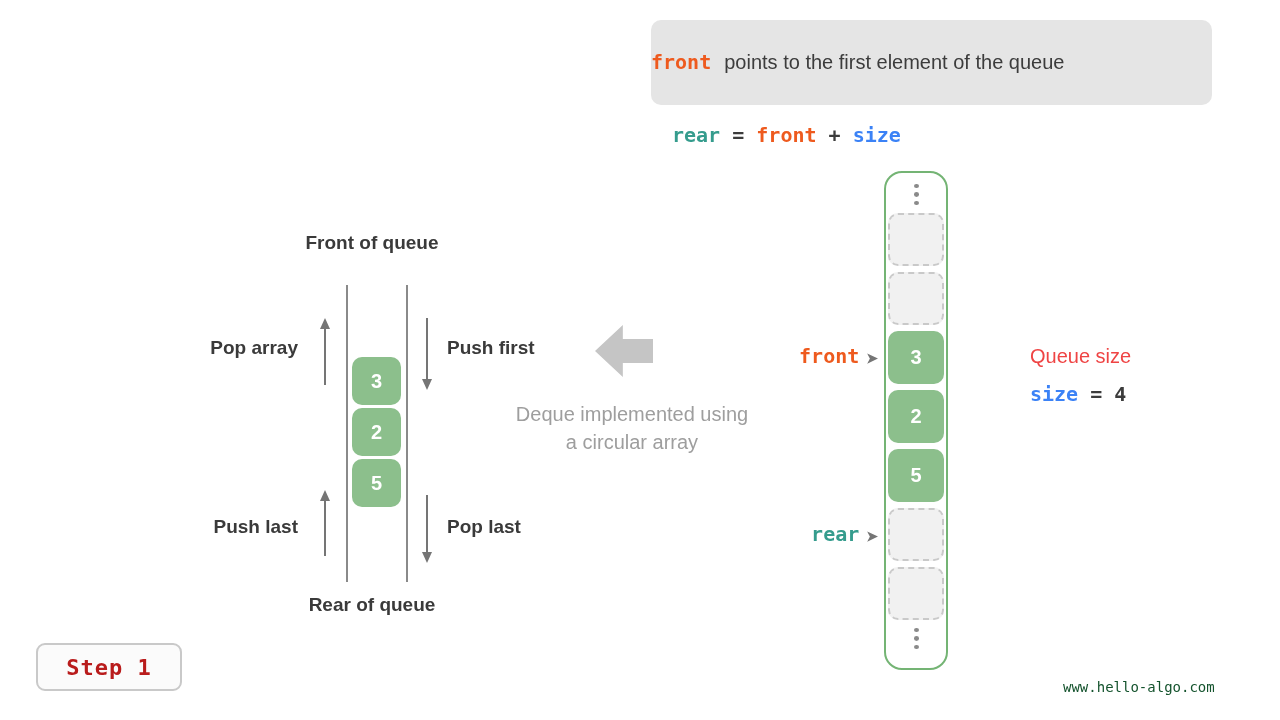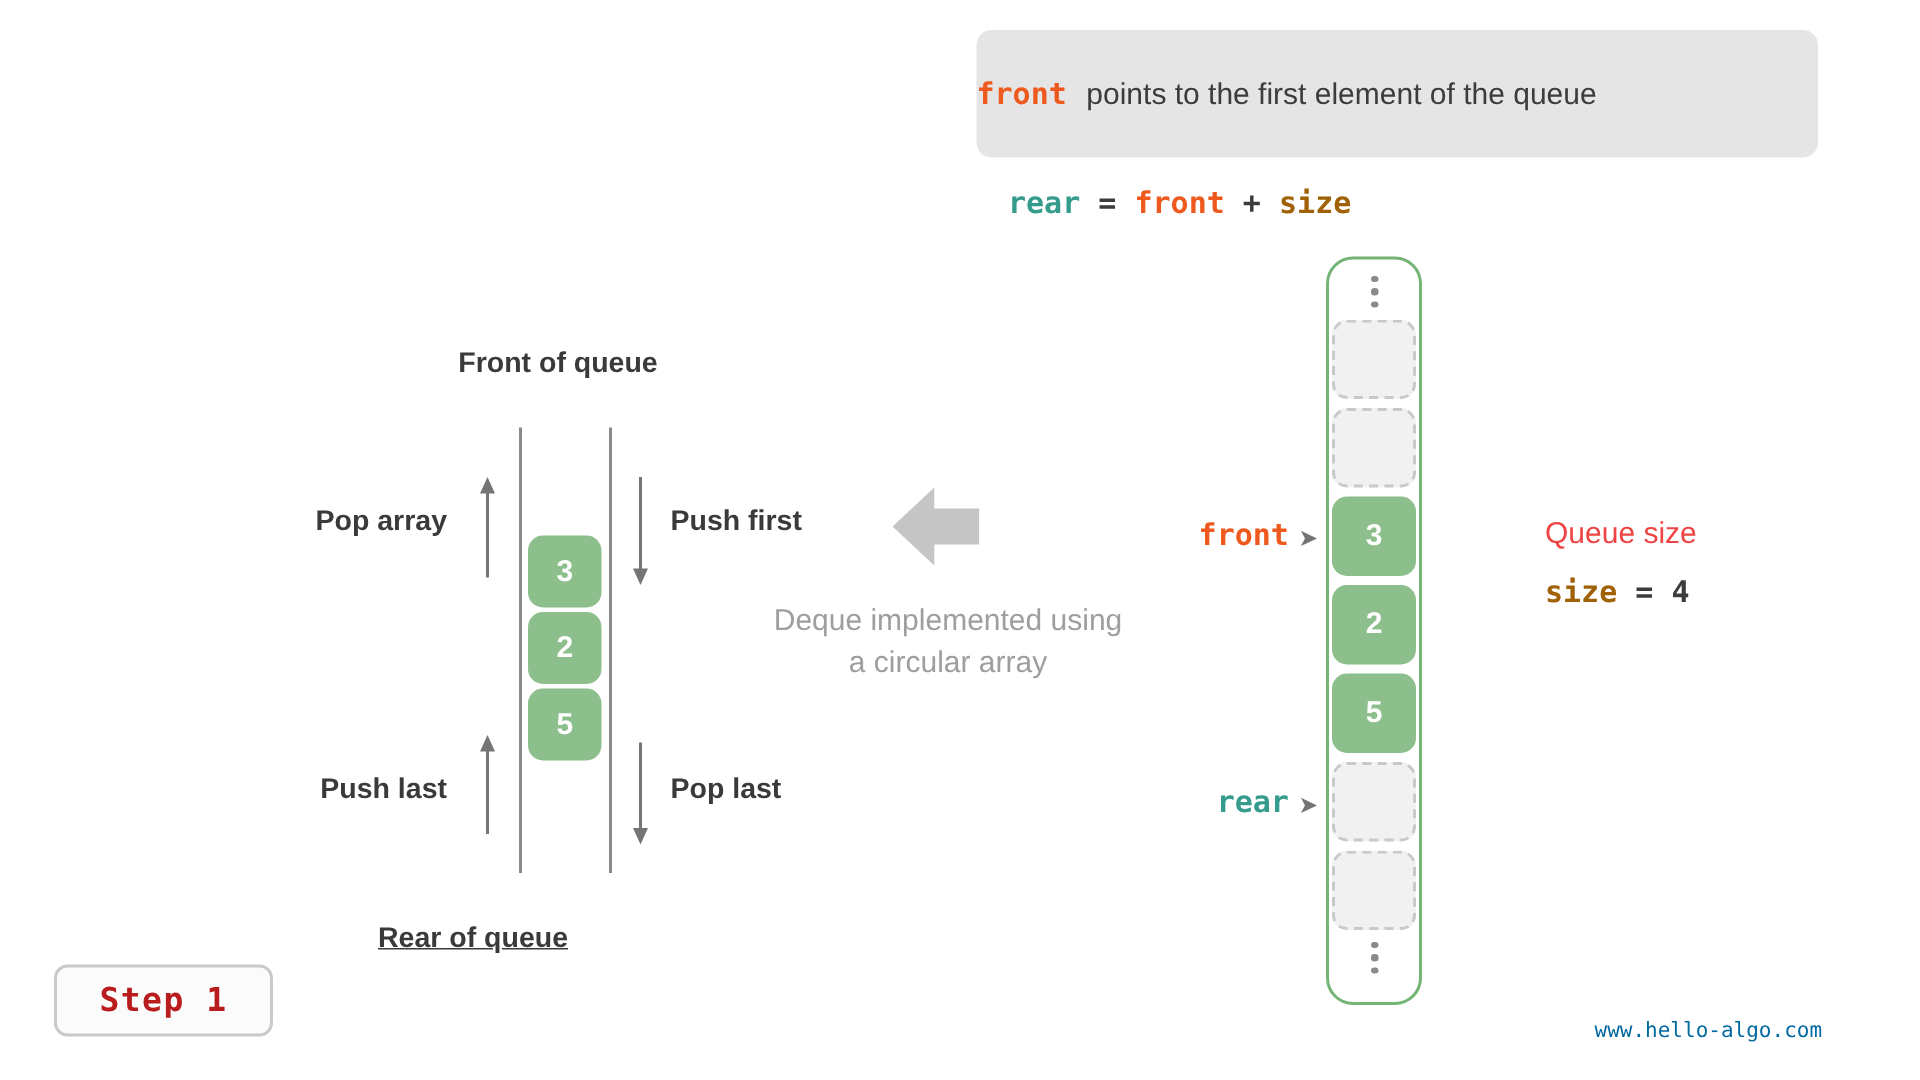--- a/index.html
+++ b/index.html
@@ -13,29 +13,29 @@
   
   .info-box{
     left:651px;top:20px;width:561px;height:85px;background:#e5e5e5;
     border-radius:10px;display:flex;flex-direction:column;justify-content:center;
     box-sizing:border-box;gap:4px;
   }
   .info-line{font-size:20px;color:#3c3c3c;line-height:33px;white-space:nowrap;}
   .info-line .kw{font-size:20px;margin-right:13px;}
   .kw-front{color:#ee5a1e;}
   .kw-rear{color:#359c8d;}
-  .kw-blue{color:#a16207;}
+  .kw-blue{color:#3b82f6;}
 
   
   .formula{left:672px;top:123px;font-size:20px;color:#3c3c3c;white-space:pre;}
 
   
   .h-label{font-size:19px;font-weight:bold;color:#3a3a3a;}
   .front-of-queue{left:252px;top:232px;width:240px;text-align:center;}
-  .rear-of-queue{left:252px;top:615px;width:240px;text-decoration:underline;}
+  .rear-of-queue{left:252px;top:594px;width:240px;text-align:center;}
   .pop-first{left:150px;top:337px;width:148px;text-align:right;}
   .push-first{left:447px;top:337px;width:160px;}
   .push-last{left:150px;top:516px;width:148px;text-align:right;}
   .pop-last{left:447px;top:516px;width:160px;}
 
   .v-line{width:2px;background:#8a8a8a;}
   .v-line.left{left:346px;top:285px;height:297px;}
   .v-line.right{left:406px;top:285px;height:297px;}
 
   .stack{left:352px;top:357px;width:49px;display:flex;flex-direction:column;gap:3px;}
@@ -88,21 +88,21 @@
 
   
   .step-badge{
     left:36px;top:643px;width:146px;height:48px;box-sizing:border-box;
     border:2px solid #c9c9c9;border-radius:9px;background:#fbfbfb;
     display:flex;align-items:center;justify-content:center;
     font-size:22px;color:#b91c1c;letter-spacing:1px;
   }
 
   
-  .watermark{left:1063px;top:679px;font-size:14px;color:#0369a1;
+  .watermark{left:1063px;top:679px;font-size:14px;color:#14532d;
     font-family:"DejaVu Sans Mono", monospace;font-weight:normal;}
 </style>
 </head>
 <body>
 
 <div class="abs info-box">
   <div class="info-line">
     <span class="mono kw kw-front">front</span><span>points to the first element of the queue</span>
   </div>
 </div>

